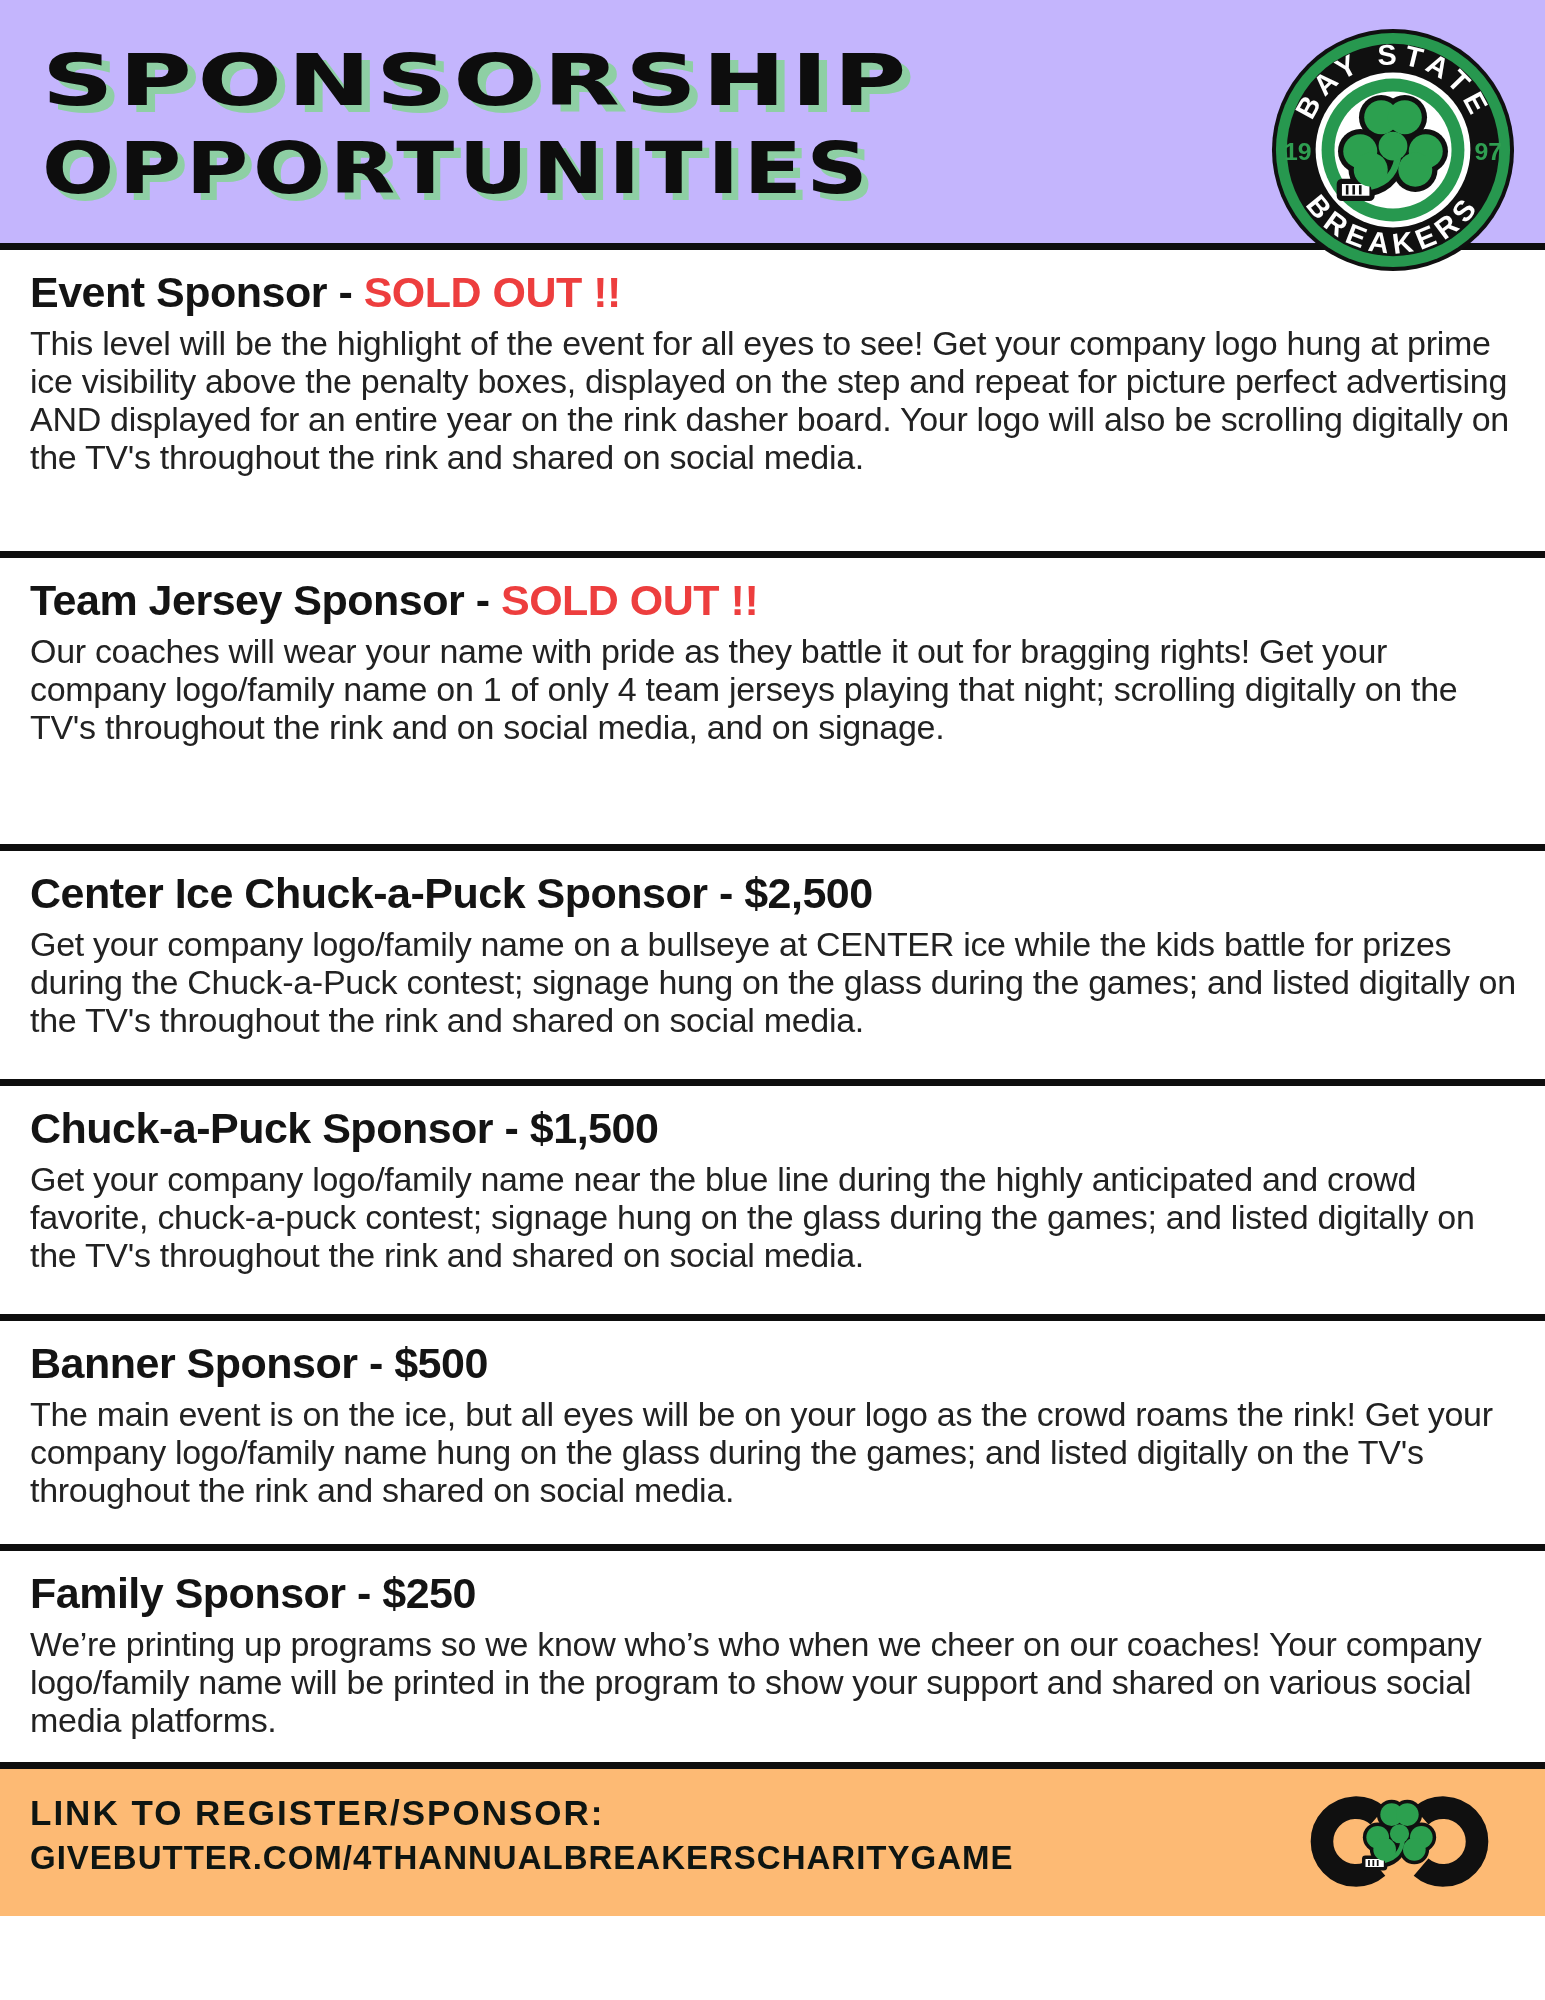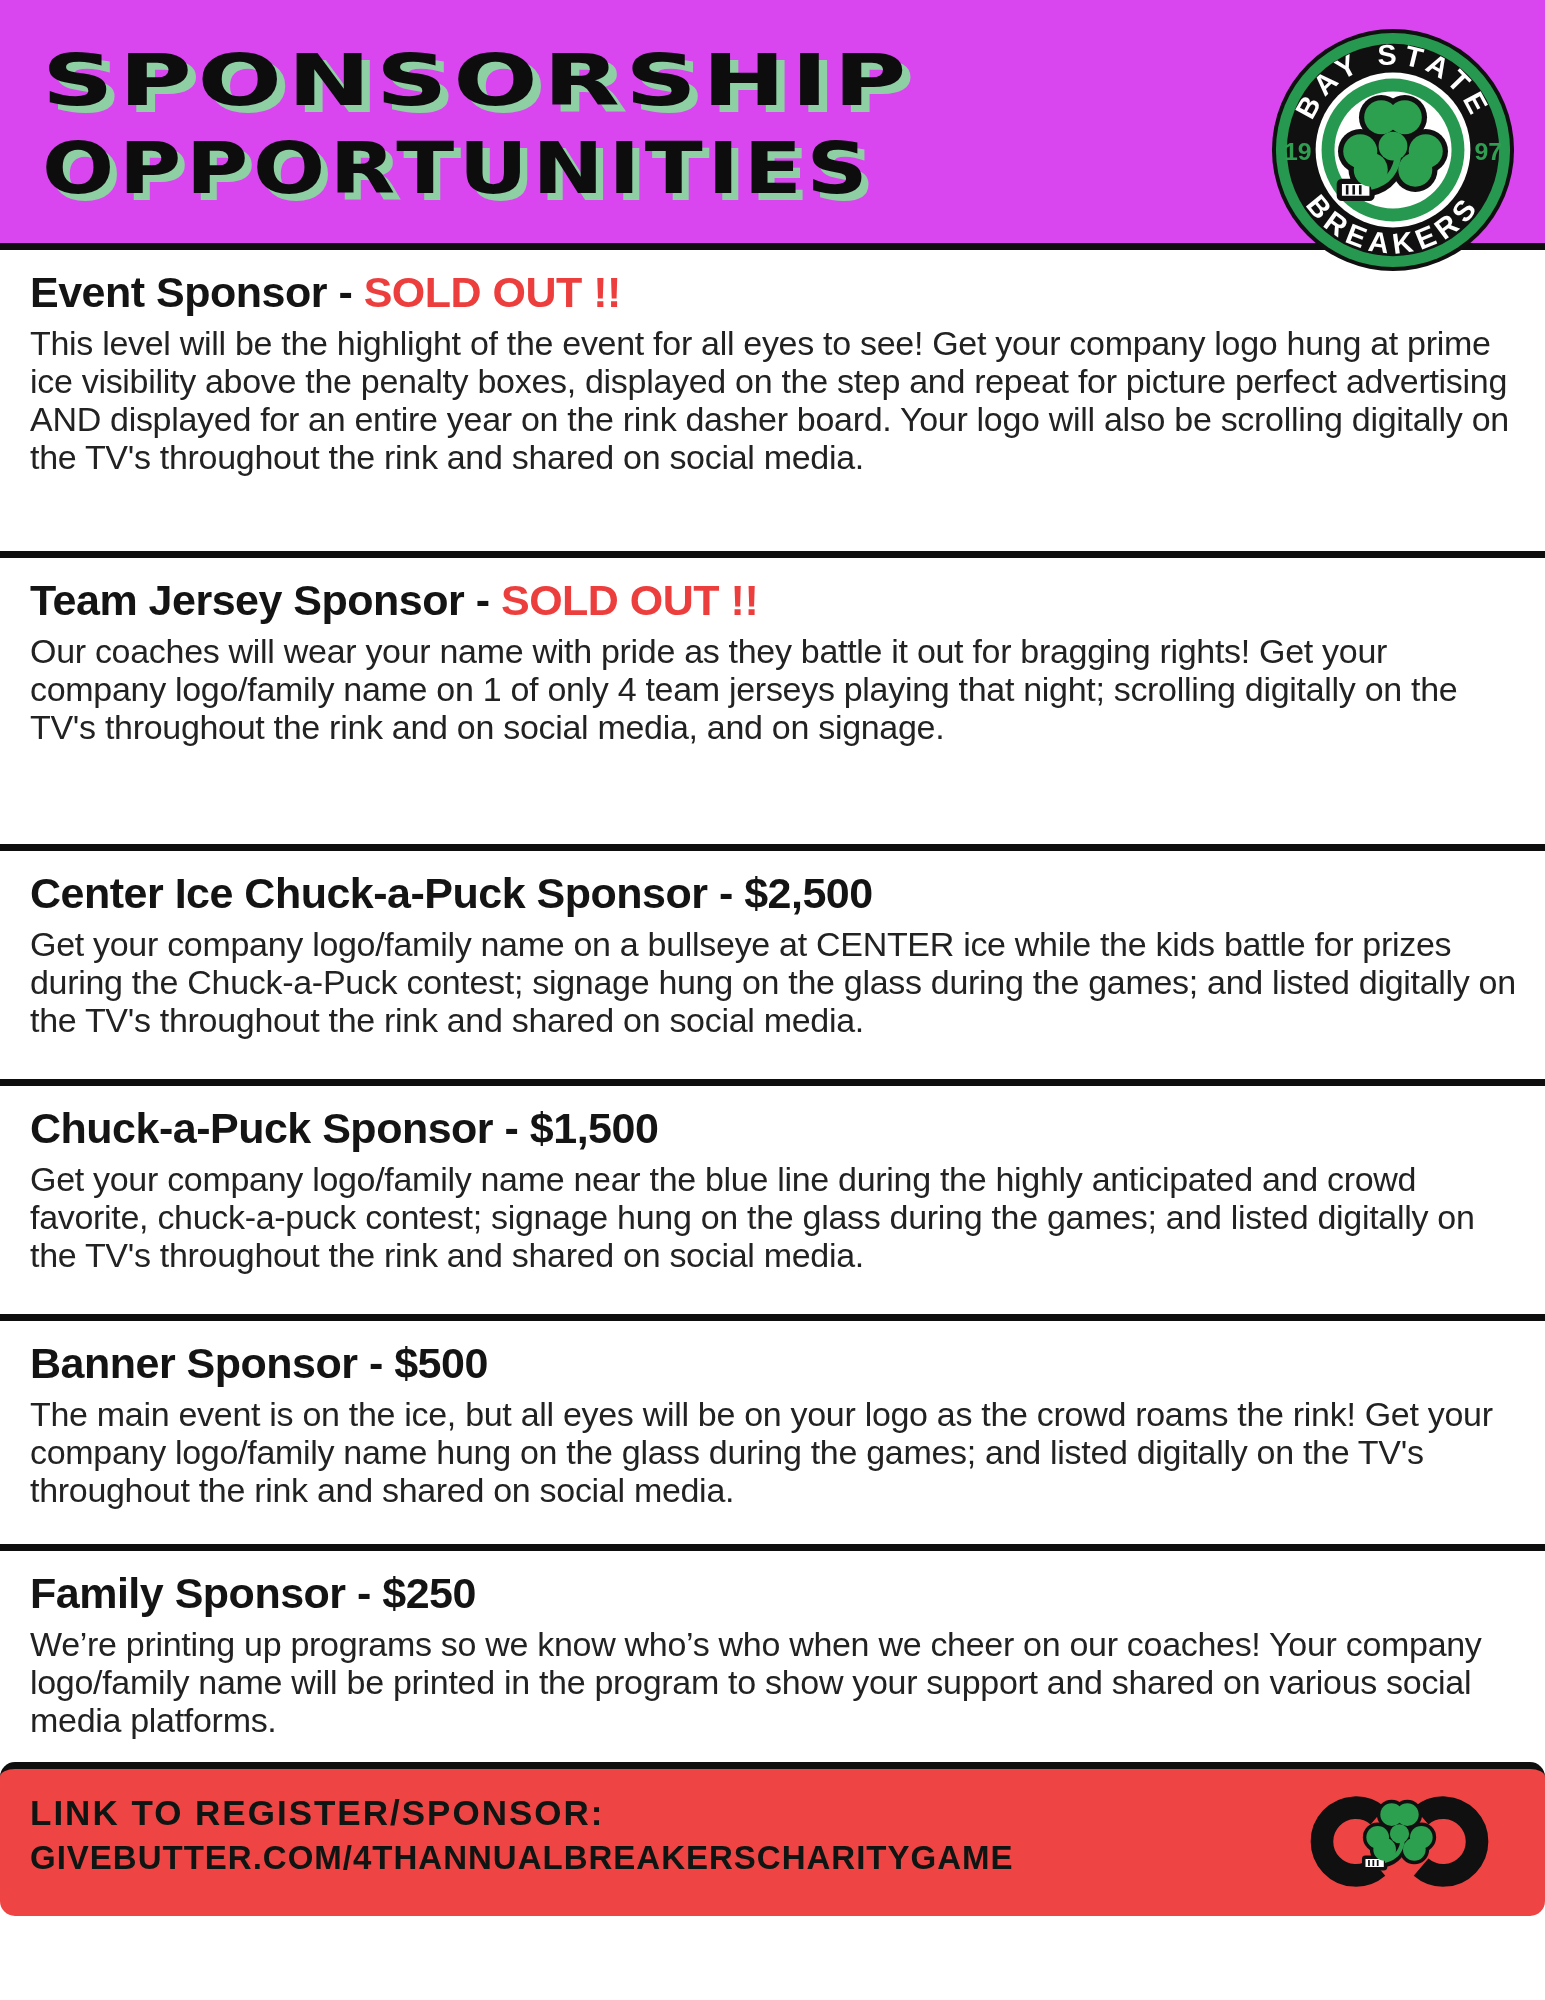--- a/index.html
+++ b/index.html
@@ -9,21 +9,21 @@
     margin:0 auto;
     background:#ffffff;
     overflow:hidden;
     font-family:"Liberation Sans", sans-serif;
     color:#1c1c1c;
   }
   
   .header{
     position:relative;
     height:250px;
-    background:#d946ef;
+    background:#c4b5fd;
     border-bottom:7px solid #0e0e0e;
     box-sizing:border-box;
   }
   .title{
     position:absolute;left:42px;top:36px;margin:0;
     font-family:"DejaVu Sans", sans-serif;
     font-weight:bold;
     font-size:72px;
     line-height:88px;
     letter-spacing:4px;
@@ -56,24 +56,23 @@
     margin:0;
     font-size:34px;line-height:38px;
     letter-spacing:-0.3px;
     color:#222222;
     max-width:1490px;
   }
   
   .footer{
     position:relative;
     height:154px;
-    background:#ef4444;
+    background:#fdba74;
     box-sizing:border-box;
     padding:22px 16px 0 30px;
-    border-radius:15px;
   }
   .footer-line1{
     margin:0;font-size:35px;line-height:44px;font-weight:bold;
     letter-spacing:2px;color:#0e1512;
   }
   .footer-line2{
     margin:2px 0 0 0;font-size:33px;line-height:42px;font-weight:bold;
     letter-spacing:1px;color:#0e1512;
   }
   .footer-logo{position:absolute;right:48px;top:16px;width:195px;height:113px;}

